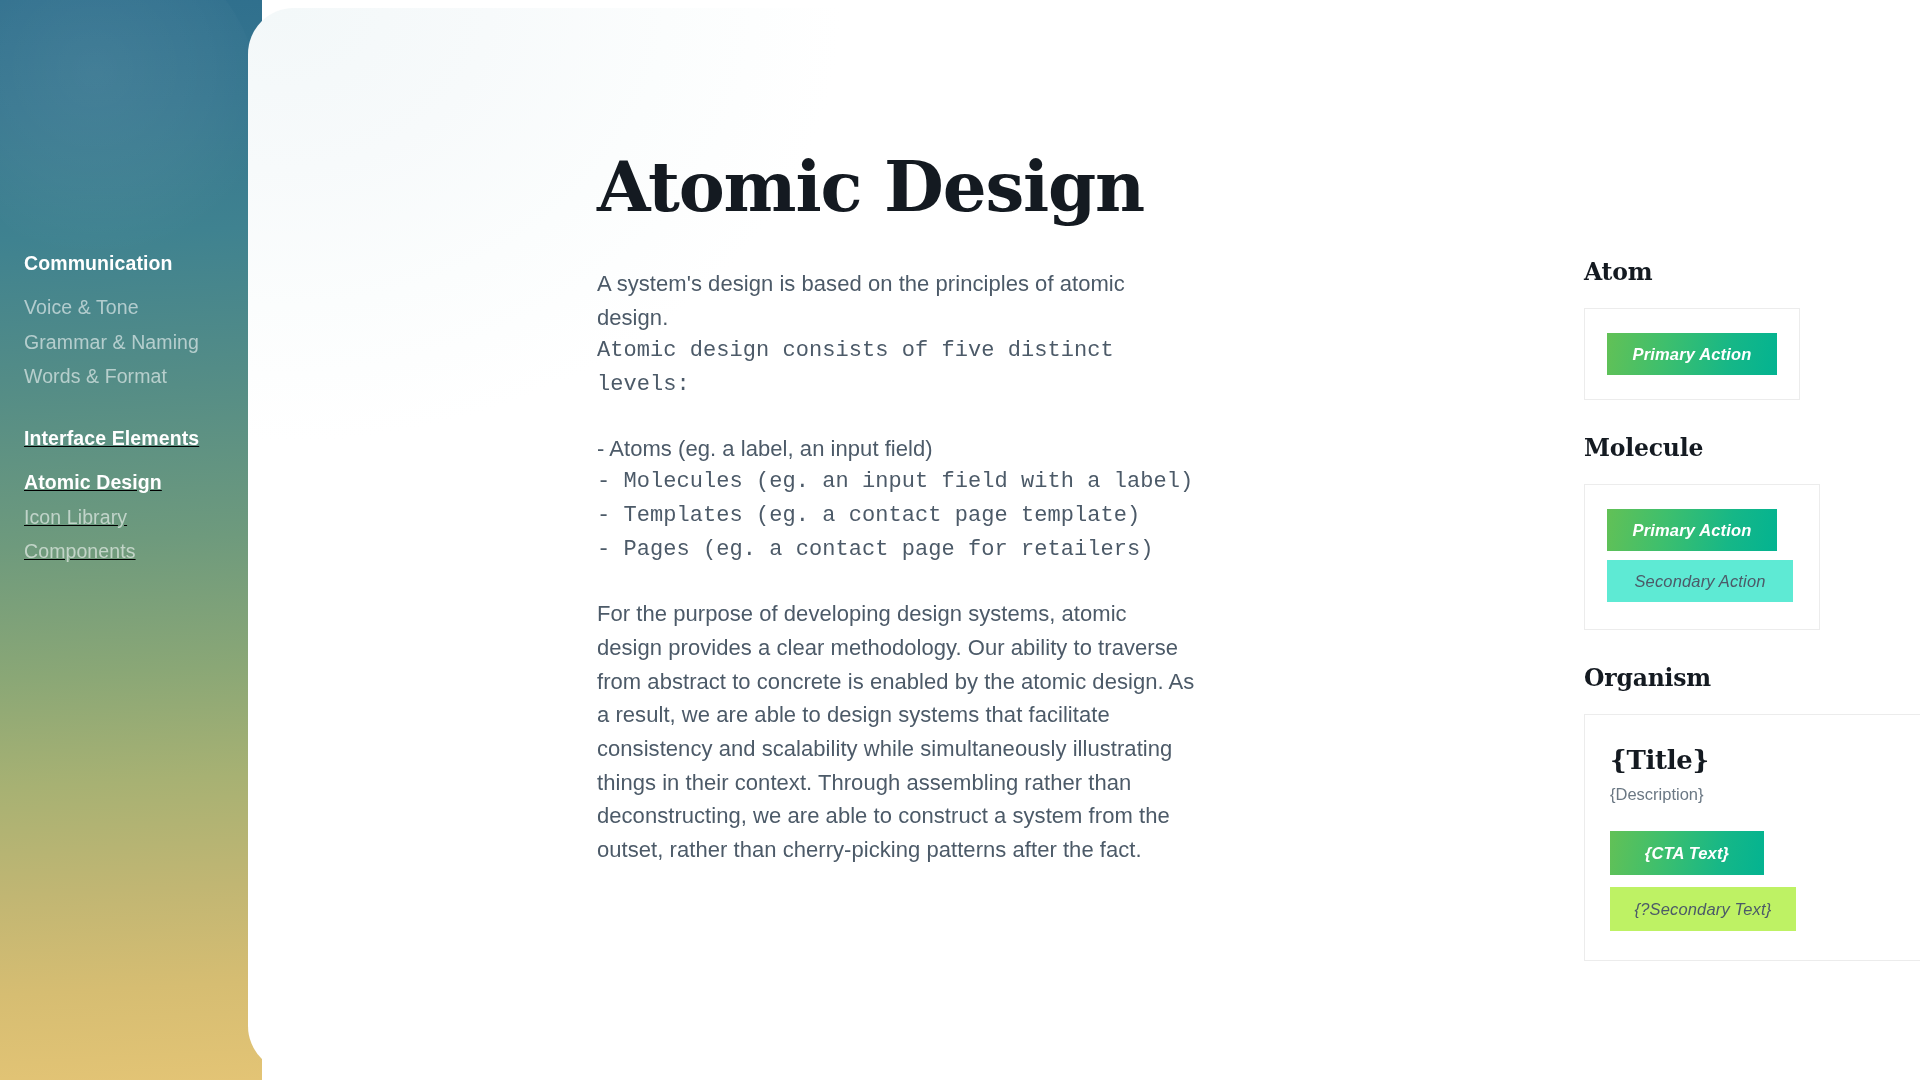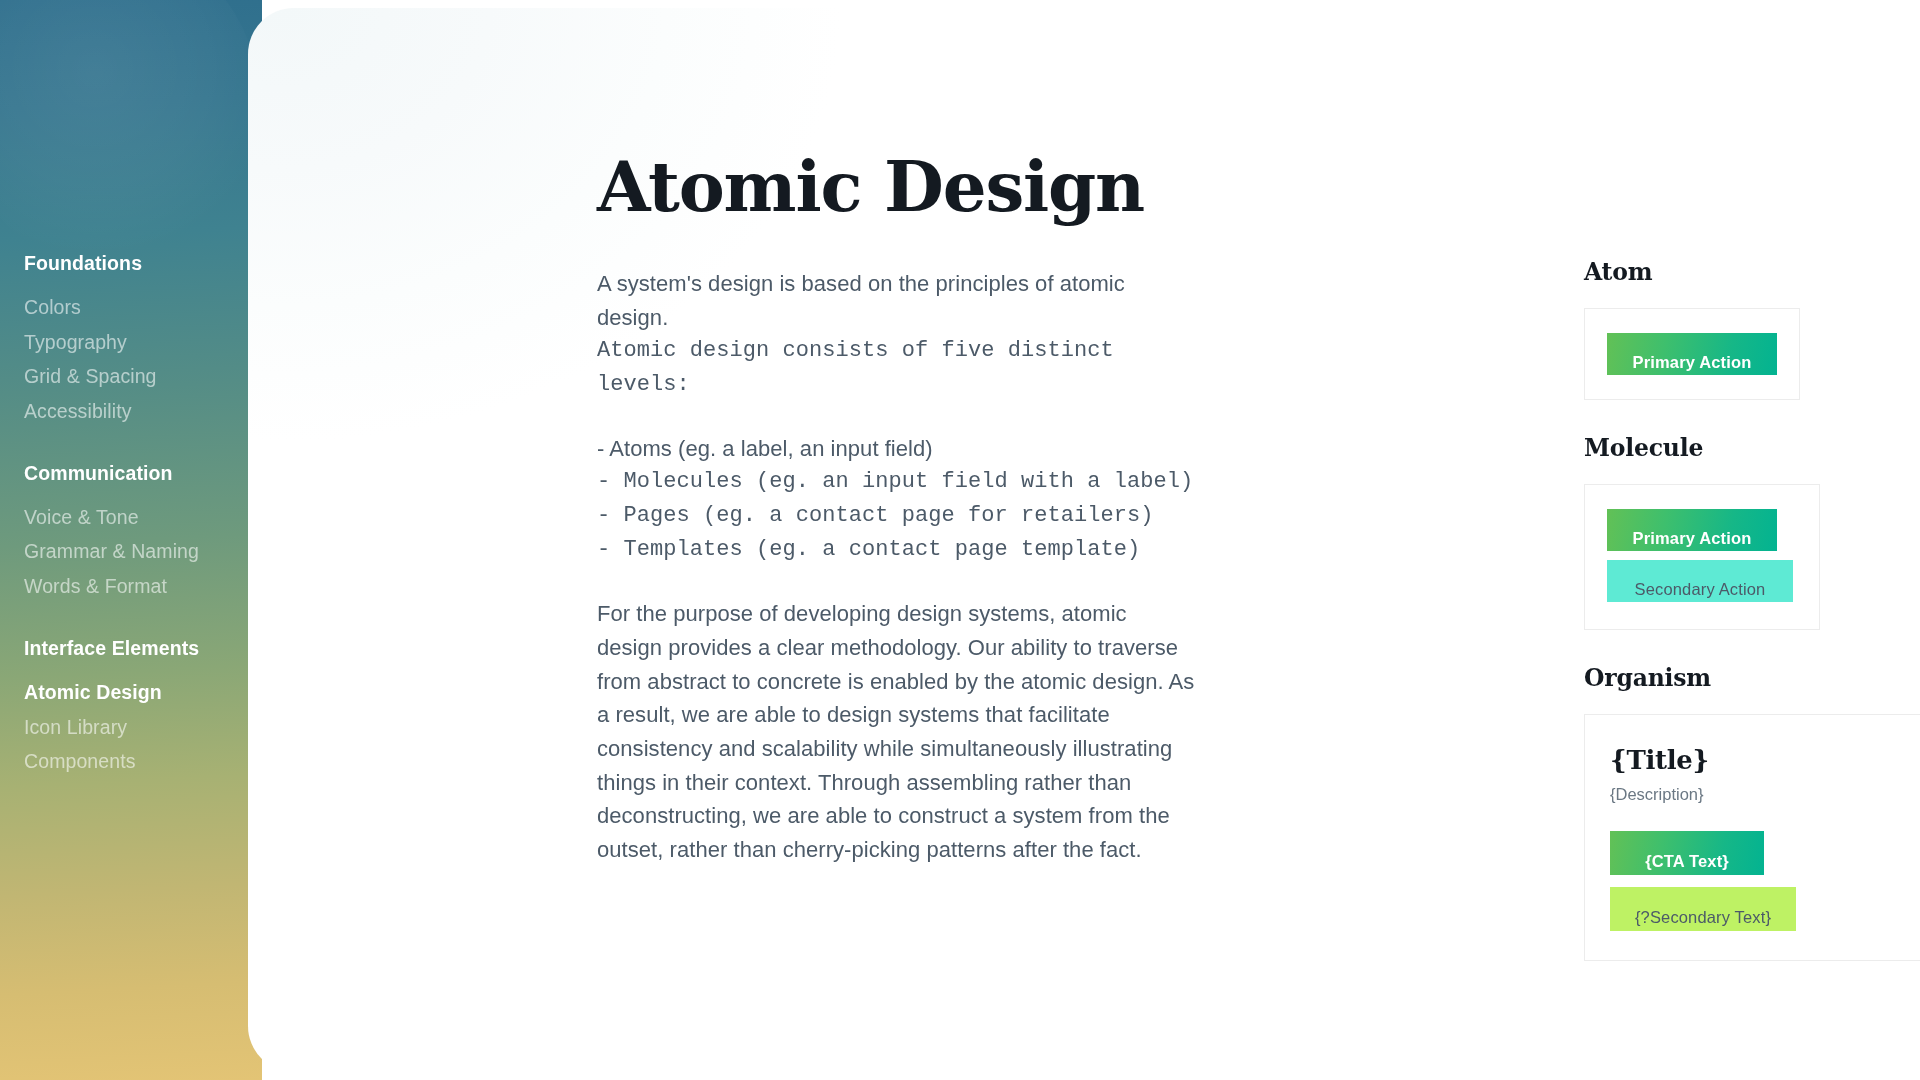--- a/index.html
+++ b/index.html
@@ -58,21 +58,21 @@
   }
   .sidebar-nav {
     position: absolute;
     left: 24px;
     top: 252px;
     width: 230px;
   }
   .nav-group {
     margin-bottom: 33px;
   }
-  .nav-group:last-child { margin-bottom: 0; }
+  .nav-group:last-child { margin-bottom: 0; text-decoration: underline; }
 
   .nav-heading {
     font-size: 19.5px;
     font-weight: 700;
     color: #ffffff;
     letter-spacing: 0.1px;
     margin-bottom: 15px;
     line-height: 1.2;
   }
   .nav-item {
@@ -167,22 +167,23 @@
   .btn {
     display: block;
     box-sizing: border-box;
     border: none;
     font-family: "Liberation Sans", sans-serif;
     font-size: 16.5px;
     font-weight: 700;
     letter-spacing: 0.15px;
     text-align: center;
     cursor: pointer;
-    padding: 8px;
+    padding: 0;
     line-height: 1;
+    font-style: italic;
   }
   .btn-primary {
     background: linear-gradient(100deg, #62c156 0%, #3ebf6d 34%, #16b787 72%, #03b391 100%);
     color: #ffffff;
     height: 42px;
     line-height: 42px;
     width: 170px;
   }
   .btn-secondary {
     background: #5eead4;
@@ -230,27 +231,20 @@
 </head>
 <body>
 
 <div id="app">
 
   <aside class="sidebar">
     <div class="sidebar-glow"></div>
 
     <nav class="sidebar-nav">
 
-      <div class="nav-group">
-        <div class="nav-heading">Foundations</div>
-        <div class="nav-item">Colors</div>
-        <div class="nav-item">Typography</div>
-        <div class="nav-item">Grid &amp; Spacing</div>
-        <div class="nav-item">Accessibility</div>
-      </div>
 
       <div class="nav-group">
         <div class="nav-heading">Communication</div>
         <div class="nav-item">Voice &amp; Tone</div>
         <div class="nav-item">Grammar &amp; Naming</div>
         <div class="nav-item">Words &amp; Format</div>
       </div>
 
       <div class="nav-group">
         <div class="nav-heading">Interface Elements</div>
@@ -269,22 +263,22 @@
 
       <div class="body-text">
         <p class="para">A system's design is based on the principles of atomic design.</p>
         <p class="para">Atomic design consists of five distinct levels:</p>
 
         <div class="spacer-block"></div>
 
         <div class="levels-list">
           <p class="para list-line">- Atoms (eg. a label, an input field)</p>
           <p class="para list-line">- Molecules (eg. an input field with a label)</p>
+          <p class="para list-line">- Templates (eg. a contact page template)</p>
           <p class="para list-line">- Pages (eg. a contact page for retailers)</p>
-          <p class="para list-line">- Templates (eg. a contact page template)</p>
         </div>
 
         <div class="spacer-block-lg"></div>
 
         <p class="para">For the purpose of developing design systems, atomic design provides a clear methodology. Our ability to traverse from abstract to concrete is enabled by the atomic design. As a result, we are able to design systems that facilitate consistency and scalability while simultaneously illustrating things in their context. Through assembling rather than deconstructing, we are able to construct a system from the outset, rather than cherry-picking patterns after the fact.</p>
       </div>
     </article>
 
     <section class="showcase">
 

